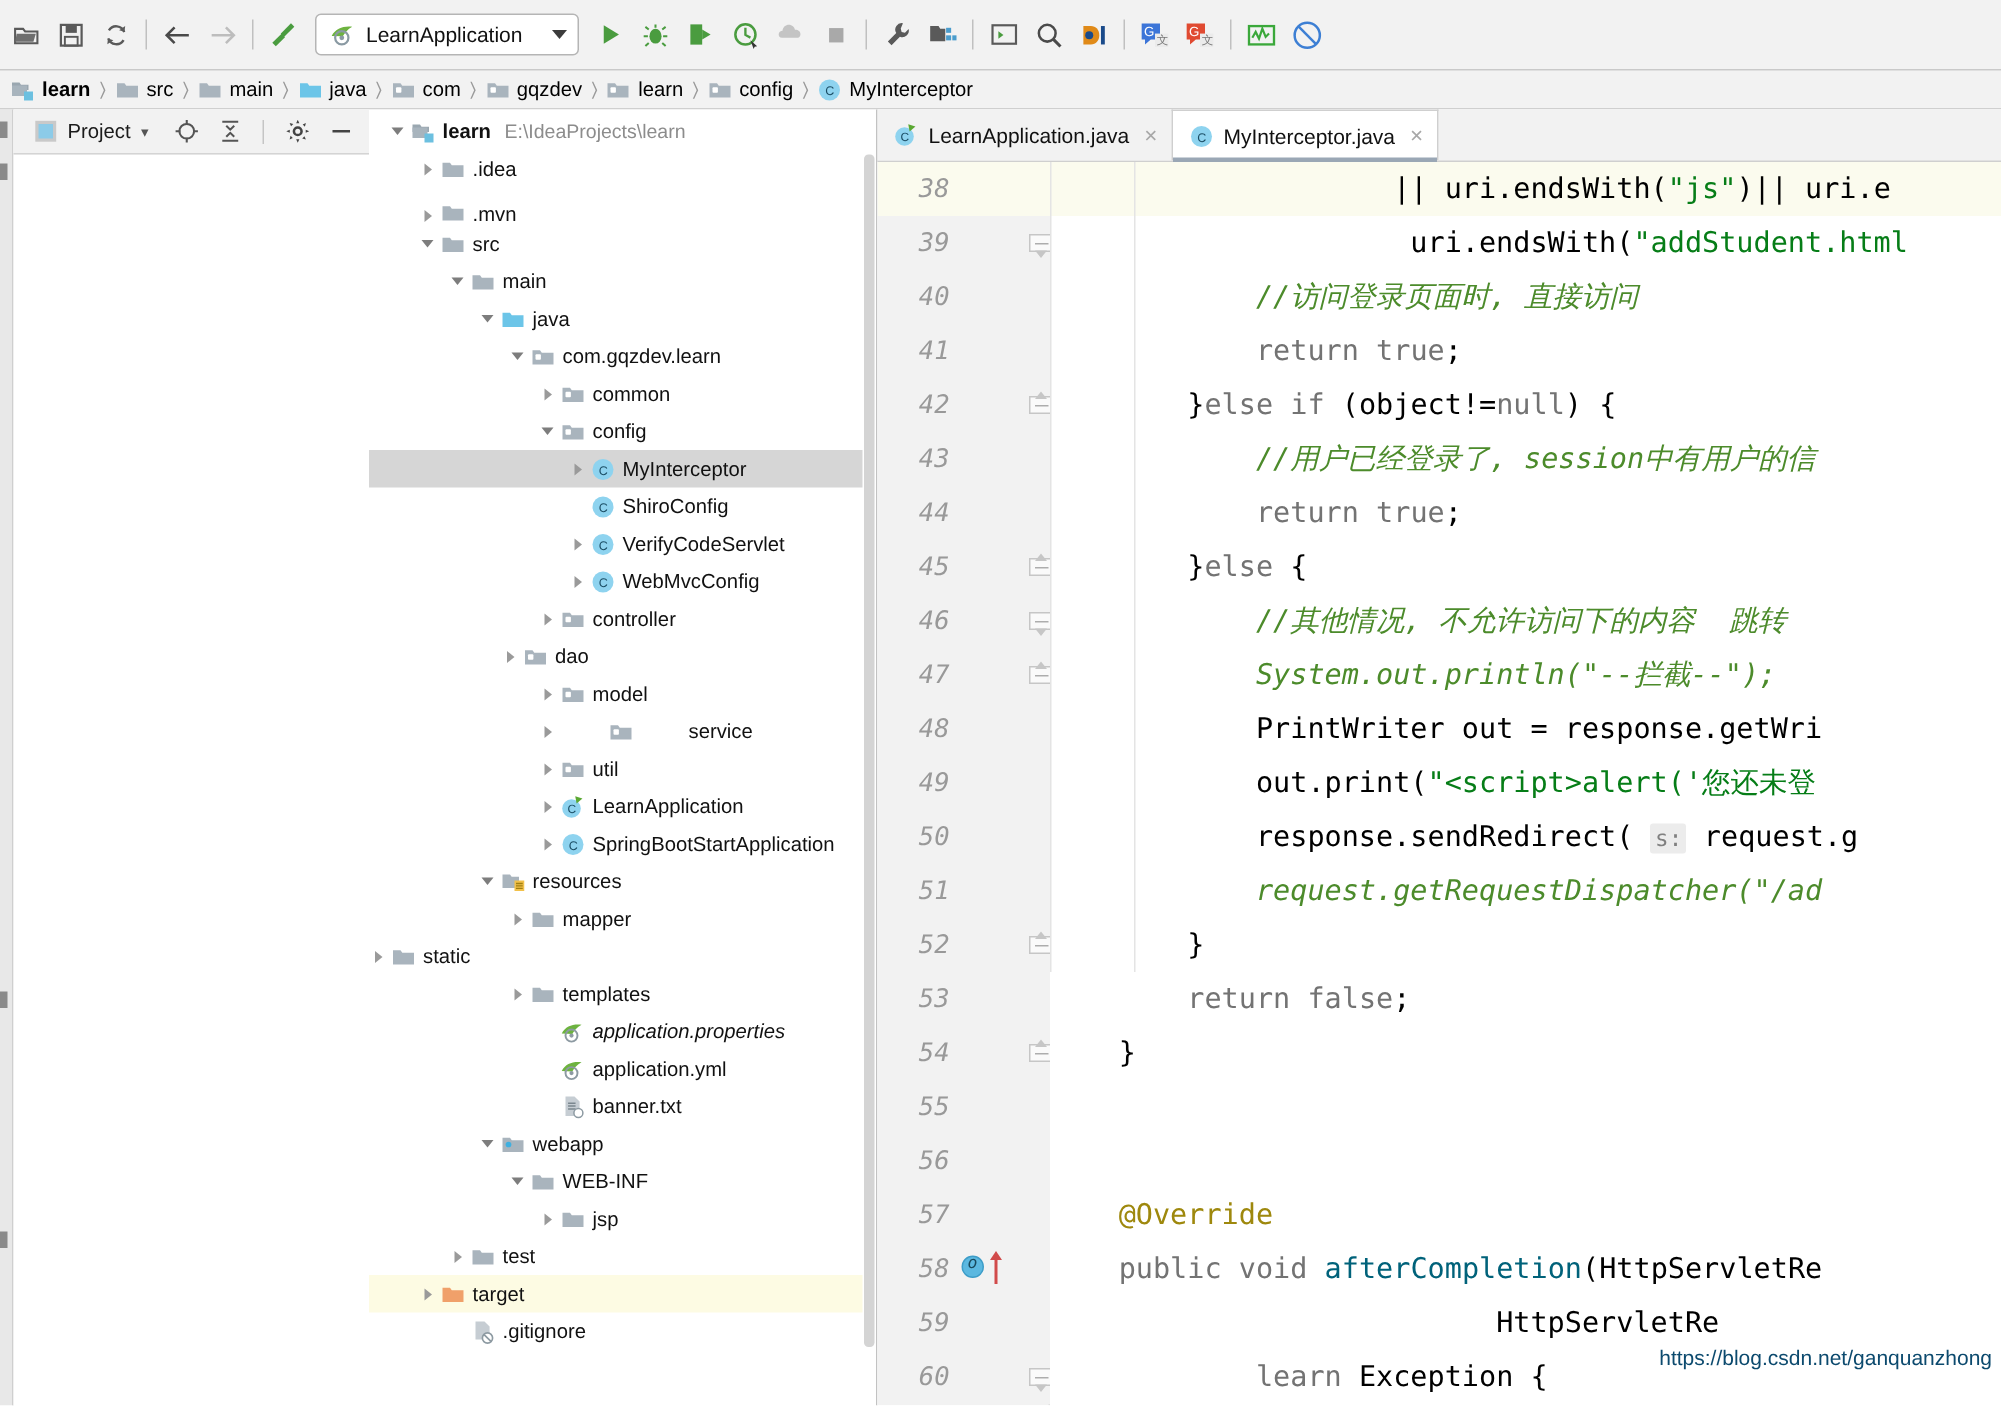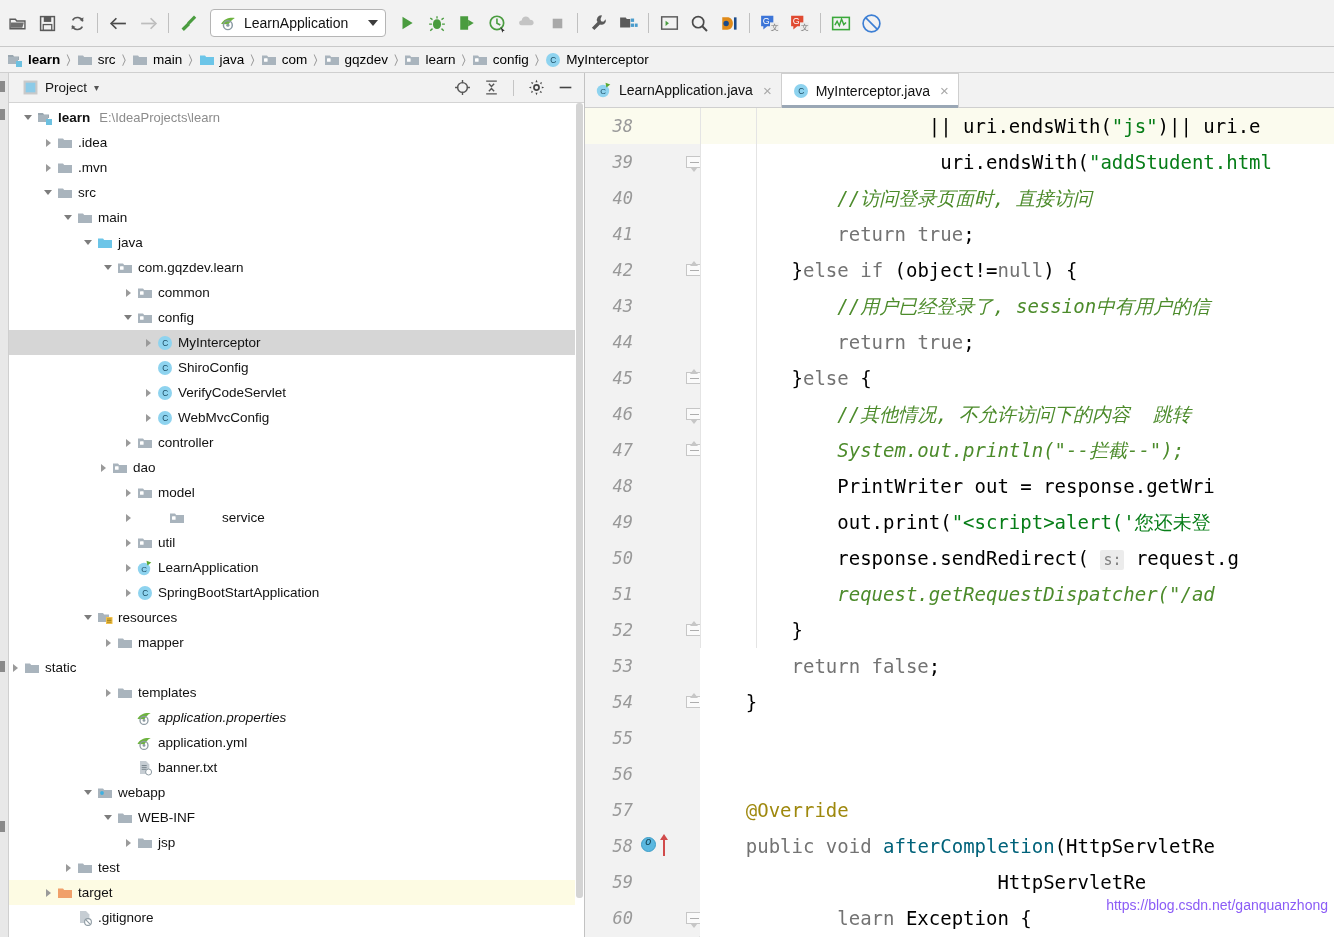--- a/index.html
+++ b/index.html
@@ -48,21 +48,21 @@
   .crumb-sep { color:#9a9a9a; margin:0 5px; font-size:13px; }
 
   
   #main { display:flex; height:864px; width:1334px; }
 
   
   #left-stripe { width:9px; background:#e8e8e8; border-right:1px solid #cfcfcf; position:relative; }
   .stripe-mark { position:absolute; left:0; width:5px; height:11px; background:#8a8a8a; }
 
   
-  #project-panel { width:576px; display:flex; flex-direction:column; background:#fff;
+  #project-panel { width:576px; display:flex; flex-direction:row; background:#fff;
                    border-right:1px solid #c2c2c2; position:relative; }
   #project-header {
     height:30px; background:#f2f2f2; border-bottom:1px solid #d4d4d4;
     display:flex; align-items:center; padding:0 8px 0 14px; gap:7px; flex:0 0 auto;
   }
   #project-header .ph-title { font-size:13.5px; color:#1a1a1a; }
   #project-header .ph-spacer { flex:1; }
   .ph-icon { width:22px;height:22px;display:flex;align-items:center;justify-content:center; }
   .ph-sep { width:1px;height:16px;background:#c5c5c5;margin:0 4px; }
 
@@ -136,21 +136,21 @@
   .m  { color:#00627a; }                      
   .p  { color:#000; }                         
   .hint { background:#ececec; color:#808080; font-size:15px; padding:1px 3px; border-radius:2px; }
 
   .breakpoint { position:absolute; left:56px; top:9px; width:15px; height:15px;
                 border-radius:50%; background:#5bb8e0; border:1px solid #3d9dc8; }
   .breakpoint::after{ content:"o"; position:absolute; left:3px; top:-3px; font-size:11px; color:#184a5e;
                       font-family:"DejaVu Sans Mono", monospace;}
   .ovr-arrow { position:absolute; left:74px; top:5px; width:10px; height:24px; }
 
-  #watermark { position:absolute; right:6px; bottom:24px; font-size:14px; color:#8b5cf6;
+  #watermark { position:absolute; right:6px; bottom:24px; font-size:14px; color:#0c4a6e;
                font-family:"Liberation Sans", sans-serif; pointer-events:none; white-space:nowrap; }
 
   
   #proj-scroll { position:absolute; right:0; top:30px; width:9px; bottom:0; background:#fff; }
   #proj-thumb { position:absolute; right:1px; top:0; width:7px; height:795px; background:#d4d4d4; border-radius:3px; }
 </style>
 </head>
 <body>
 
 <div id="toolbar">
@@ -450,21 +450,21 @@
           <span class="tname bold">learn</span>
           <span class="tpath">E:\IdeaProjects\learn</span>
         </div>
         <div class="row" style="padding-left: 33px;">
           <span class="arrow r"></span>
           <span class="ic"><svg width="16" height="16" viewBox="0 0 16 16">
               <path d="M1 3.5h5l1.2 1.6H15V13H1z" fill="#a9b4bd"></path>
             </svg></span>
           <span class="tname">.idea</span>
         </div>
-        <div class="row" style="padding-left: 33px;">
+        <div class="row" style="padding-left: 33px; align-items: flex-end;">
           <span class="arrow r"></span>
           <span class="ic"><svg width="16" height="16" viewBox="0 0 16 16">
               <path d="M1 3.5h5l1.2 1.6H15V13H1z" fill="#a9b4bd"></path>
             </svg></span>
           <span class="tname">.mvn</span>
         </div>
         <div class="row" style="padding-left: 33px;">
           <span class="arrow d"></span>
           <span class="ic"><svg width="16" height="16" viewBox="0 0 16 16">
               <path d="M1 3.5h5l1.2 1.6H15V13H1z" fill="#a9b4bd"></path>

